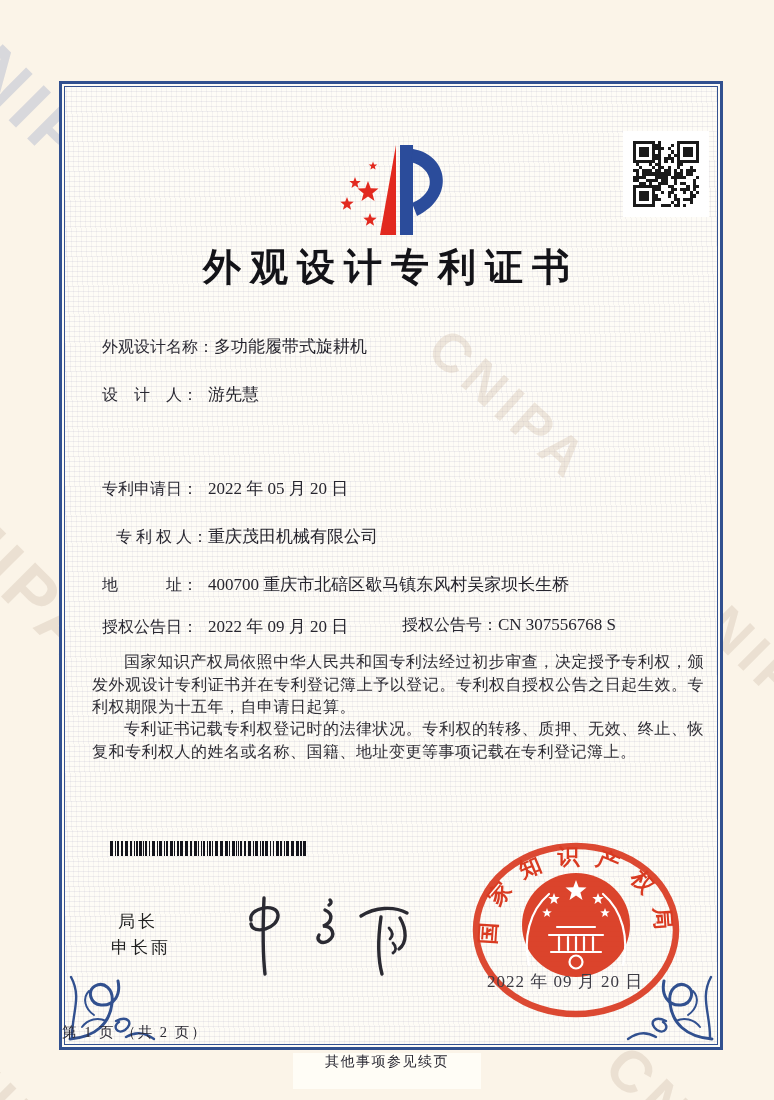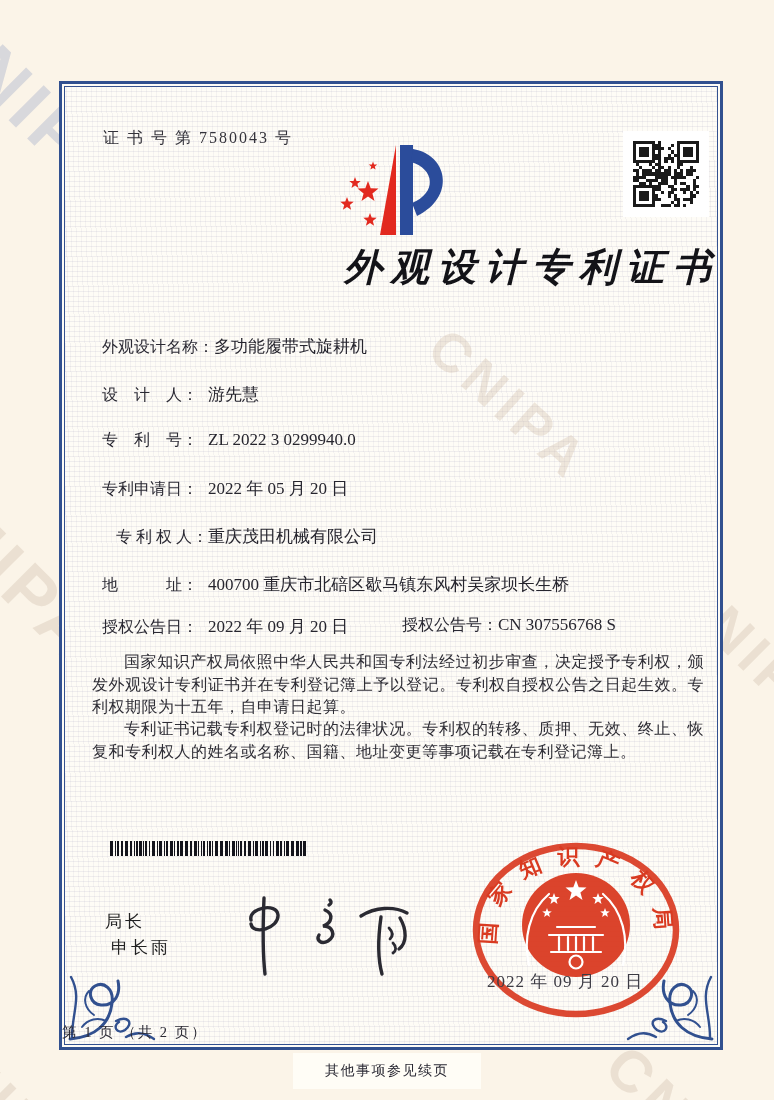--- a/index.html
+++ b/index.html
@@ -27,50 +27,50 @@
     position:absolute;left:2px;top:2px;right:2px;bottom:2px;z-index:0;
     background:
       repeating-linear-gradient(88deg, rgba(110,105,155,0.07) 0 1px, transparent 1px 5px),
       repeating-linear-gradient(180deg, rgba(110,105,155,0.10) 0 1px, transparent 1px 5px);
   }
   .cert-no{position:absolute;left:41px;top:44px;font-size:16px;letter-spacing:2px;color:#33323a;z-index:2;}
   .logo{position:absolute;left:256px;top:47px;z-index:2;}
   .qr-patch{position:absolute;left:561px;top:47px;width:86px;height:86px;background:#fff;z-index:2;}
   .qr-patch svg{position:absolute;left:10px;top:10px;}
   .title{
-    position:absolute;left:0;top:158px;width:100%;text-align:right;
-    font-size:38px;font-weight:bold;letter-spacing:9px;color:#131318;z-index:2;font-style:italic;
+    position:absolute;left:0;top:158px;width:100%;text-align:center;
+    font-size:38px;font-weight:bold;letter-spacing:9px;color:#131318;z-index:2;
   }
   .row{position:absolute;left:40px;font-size:17px;white-space:nowrap;z-index:2;color:#2a2933;}
   .row .lbl{display:inline-block;min-width:106px;font-size:16px;color:#2a2933;}
   .row .val{font-size:17px;color:#26252e;}
   .grant2{position:absolute;left:300px;top:0;}
   .para{
     position:absolute;left:30px;width:612px;font-size:16px;line-height:1.42;
     text-align:justify;text-indent:2em;letter-spacing:0.5px;color:#2e2d35;z-index:2;
   }
   .barcode{position:absolute;left:46px;top:757px;z-index:2;}
-  .sig-title{position:absolute;left:43px;top:826px;font-size:17px;letter-spacing:3px;z-index:2;color:#222;}
+  .sig-title{position:absolute;left:56px;top:826px;font-size:17px;letter-spacing:3px;z-index:2;color:#222;}
   .sig-name{position:absolute;left:49px;top:852px;font-size:17px;letter-spacing:3px;z-index:2;color:#222;}
   .sig-svg{position:absolute;left:171px;top:806px;z-index:2;}
   .seal{position:absolute;left:403px;top:755px;z-index:3;}
   .seal-date{
     position:absolute;left:413px;top:886px;width:180px;text-align:center;z-index:4;
     font-size:17px;letter-spacing:1px;color:#3c3b44;font-weight:500;white-space:nowrap;
   }
   .page-num{
     position:absolute;left:0;top:939px;width:100%;text-align:left;
     font-size:14.5px;letter-spacing:2px;color:#2a2933;z-index:2;
   }
   .flourish{position:absolute;bottom:2px;z-index:1;}
   .flourish.left{left:2px;}
   .flourish.right{right:2px;transform:scaleX(-1);}
   .note-strip{
     position:absolute;left:293px;top:1053px;width:188px;height:36px;background:#fffdf6;
-    display:flex;align-items:center;justify-content:center;z-index:2;
+    display:flex;justify-content:center;z-index:2;
     font-size:14px;letter-spacing:1.5px;color:#2a2933;
   }
 </style>
 </head>
 <body>
 
 <div class="wm blue" style="left:-30px;top:-12px;font-size:72px;">CNIPA</div>
 <div class="wm" style="left:-55px;top:450px;font-size:70px;">CNIPA</div>
 <div class="wm" style="left:-50px;top:1002px;font-size:58px;">CNIPA</div>
 <div class="wm" style="left:640px;top:1032px;font-size:58px;">CNIPA</div>
@@ -96,21 +96,20 @@
     <g fill="none" stroke="#31508f" stroke-width="3" stroke-linecap="round">
       <path d="M6,90 C32,88 46,74 48,54 C50,40 40,32 31,37 C23,42 26,55 37,56 C50,57 57,46 54,32"></path>
       <path d="M8,88 C8,64 18,48 7,28" stroke-width="2.4"></path>
       <path d="M52,72 C64,66 70,74 61,81 C53,86 48,77 55,73" stroke-width="2.4"></path>
       <path d="M30,66 C21,60 18,49 25,42" stroke-width="2"></path>
       <path d="M62,88 C72,82 82,84 90,90" stroke-width="2.4"></path>
       <path d="M18,78 C24,70 34,68 42,72" stroke-width="2"></path>
     </g>
   </svg>
 
-  <div class="cert-no">证 书 号 第 7580043 号</div>
 
   <svg class="logo" width="170" height="120" viewBox="0 0 170 120">
     <g id="logo-stars" fill="#e2291f">
         <path d="M55.0,30.5L56.1,33.5L59.3,33.6L56.8,35.6L57.6,38.6L55.0,36.9L52.4,38.6L53.2,35.6L50.7,33.6L53.9,33.5Z"></path>
         <path d="M37.0,46.0L38.5,50.0L42.7,50.1L39.4,52.8L40.5,56.9L37.0,54.5L33.5,56.9L34.6,52.8L31.3,50.1L35.5,50.0Z"></path>
         <path d="M29.0,66.0L30.7,70.6L35.7,70.8L31.8,73.9L33.1,78.7L29.0,75.9L24.9,78.7L26.2,73.9L22.3,70.8L27.3,70.6Z"></path>
         <path d="M50.0,50.0L52.7,57.3L60.5,57.6L54.4,62.4L56.5,69.9L50.0,65.6L43.5,69.9L45.6,62.4L39.5,57.6L47.3,57.3Z"></path>
         <path d="M52.0,82.0L53.7,86.6L58.7,86.8L54.8,89.9L56.1,94.7L52.0,91.9L47.9,94.7L49.2,89.9L45.3,86.8L50.3,86.6Z"></path>
       </g>
     <path d="M78,14 L62,104 L78,104 Z" fill="#e2291f"></path>
@@ -273,23 +272,20 @@
   </div>
 
   <div class="title">外观设计专利证书</div>
 
   <div class="row" style="top:299px;">
     <span class="lbl">设　计　人：</span><span class="val">游先慧</span>
   </div>
   <div class="row" style="top:251px;">
     <span class="lbl">外观设计名称：</span><span class="val">多功能履带式旋耕机</span>
   </div>
-  <div class="row" style="top:346px;">
-    <span class="lbl">专　利　号：</span><span class="val">ZL 2022 3 0299940.0</span>
-  </div>
   <div class="row" style="top:393px;">
     <span class="lbl">专利申请日：</span><span class="val">2022 年 05 月 20 日</span>
   </div>
   <div class="row" style="top:441px;text-align:right;">
     <span class="lbl">专 利 权 人：</span><span class="val">重庆茂田机械有限公司</span>
   </div>
   <div class="row" style="top:489px;">
     <span class="lbl">地　　　址：</span><span class="val">400700 重庆市北碚区歇马镇东风村吴家坝长生桥</span>
   </div>
 

